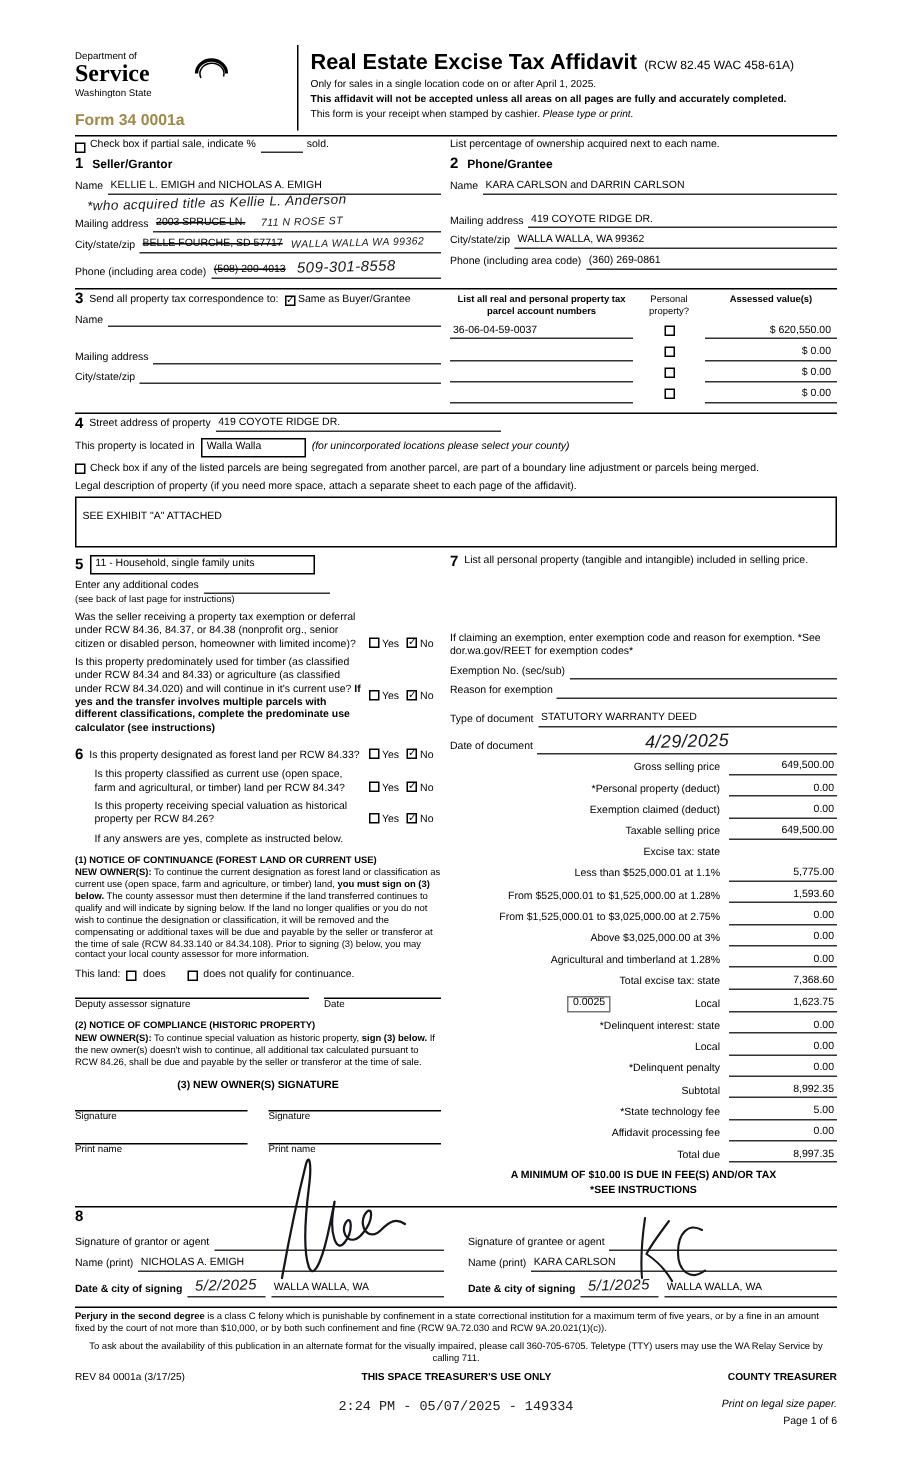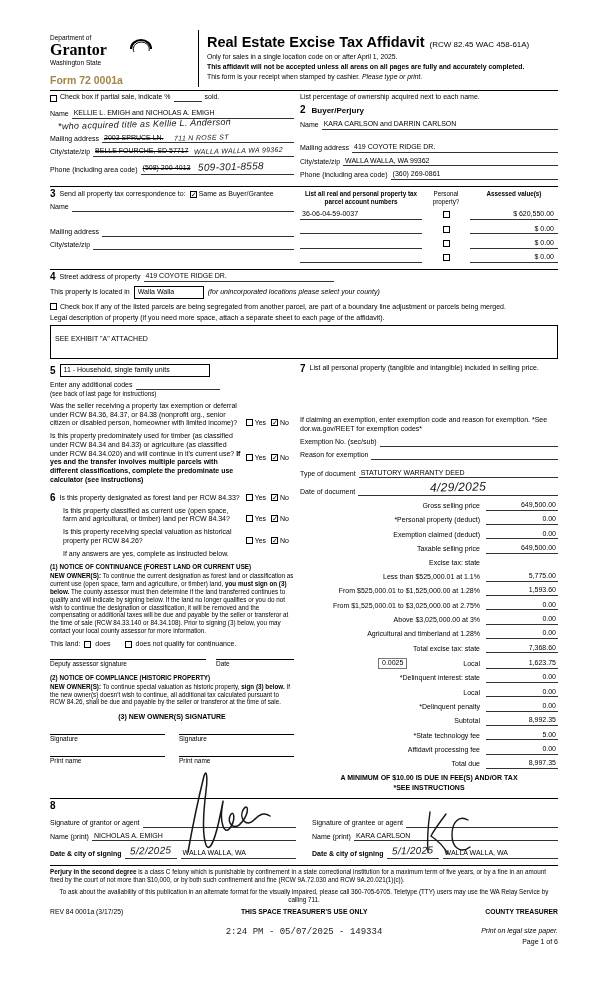--- a/index.html
+++ b/index.html
@@ -87,23 +87,23 @@
 <div class="page">
   <div class="inner">
 
     <div class="header">
       <div class="logo-col">
         <svg class="swoosh" width="26" height="22" viewBox="0 0 26 22">
           <path d="M3 17 A 10 9 0 1 1 23 17" fill="none" stroke="#000" stroke-width="2.2"></path>
           <path d="M6 20 A 8 7 0 1 1 21 19" fill="none" stroke="#000" stroke-width="1"></path>
         </svg>
         <div class="dept">Department of</div>
-        <div class="rev">Grantor</div>
+        <div class="rev">Service</div>
         <div class="state">Washington State</div>
-        <div class="formnum">Form 72 0001a</div>
+        <div class="formnum">Form 34 0001a</div>
       </div>
       <div class="head-right">
         <div>
           <span class="main-title">Real Estate Excise Tax Affidavit</span>
           <span class="rcw">(RCW 82.45 WAC 458-61A)</span>
         </div>
         <div class="note">Only for sales in a single location code on or after April 1, 2025.</div>
         <div class="note b">This affidavit will not be accepted unless all areas on all pages are fully and accurately completed.</div>
         <div class="note">
           <span>This form is your receipt when stamped by cashier.</span>
@@ -119,20 +119,24 @@
         <span class="cb"></span>
         <span style="margin-left:3px;">Check box if partial sale, indicate %</span>
         <span class="uline" style="width:28px;margin:0 3px;"></span>
         <span>sold.</span>
       </div>
       <div class="colB">List percentage of ownership acquired next to each name.</div>
     </div>
 
     <div class="twocol" style="margin-top:3px;">
       <div class="colA">
+        <div>
+          <span class="secnum">1</span>
+          <span class="sec-title">Seller/Grantor</span>
+        </div>
         <div class="frow">
           <span class="flabel">Name</span>
           <span class="fval">KELLIE L. EMIGH and NICHOLAS A. EMIGH</span>
         </div>
         <div class="hand hand-note">*who acquired title as Kellie L. Anderson</div>
         <div class="frow">
           <span class="flabel">Mailing address</span>
           <span class="fval">
             <span class="strike">2003 SPRUCE LN.</span>
             <span class="hand" style="margin-left:8px;">711 N ROSE ST</span>
@@ -149,21 +153,21 @@
           <span class="flabel">Phone (including area code)</span>
           <span class="fval">
             <span class="strike">(508) 200-4013</span>
             <span class="hand handmed" style="margin-left:6px;">509-301-8558</span>
           </span>
         </div>
       </div>
       <div class="colB">
         <div>
           <span class="secnum">2</span>
-          <span class="sec-title">Buyer/Perjury</span>
+          <span class="sec-title">Phone/Grantee</span>
         </div>
         <div class="frow">
           <span class="flabel">Name</span>
           <span class="fval">KARA CARLSON and DARRIN CARLSON</span>
         </div>
         <div class="frow" style="margin-top:13px;">
           <span class="flabel">Mailing address</span>
           <span class="fval">419 COYOTE RIDGE DR.</span>
         </div>
         <div class="frow">

